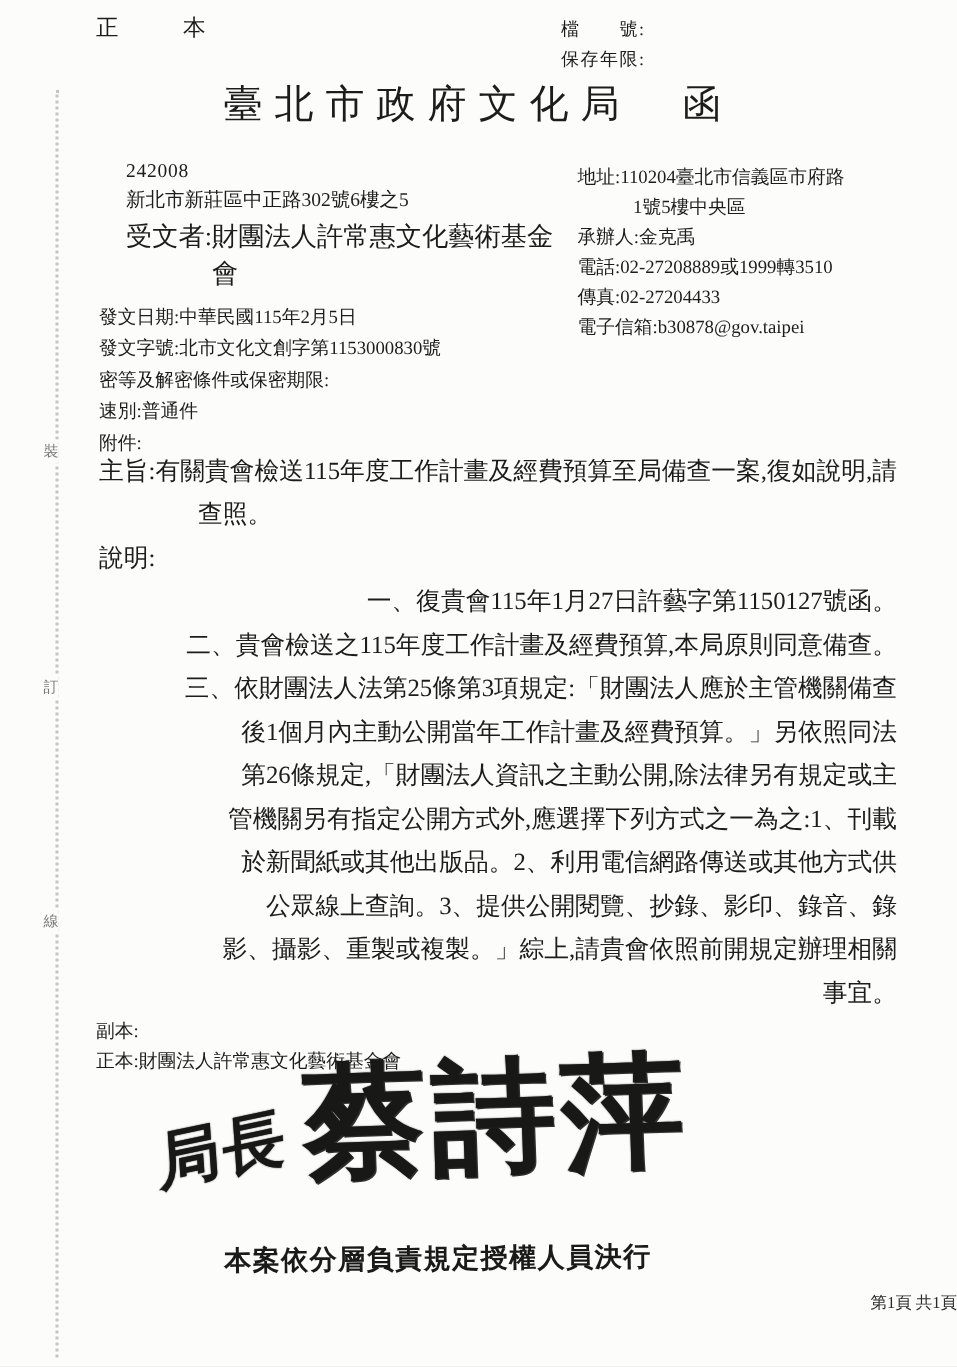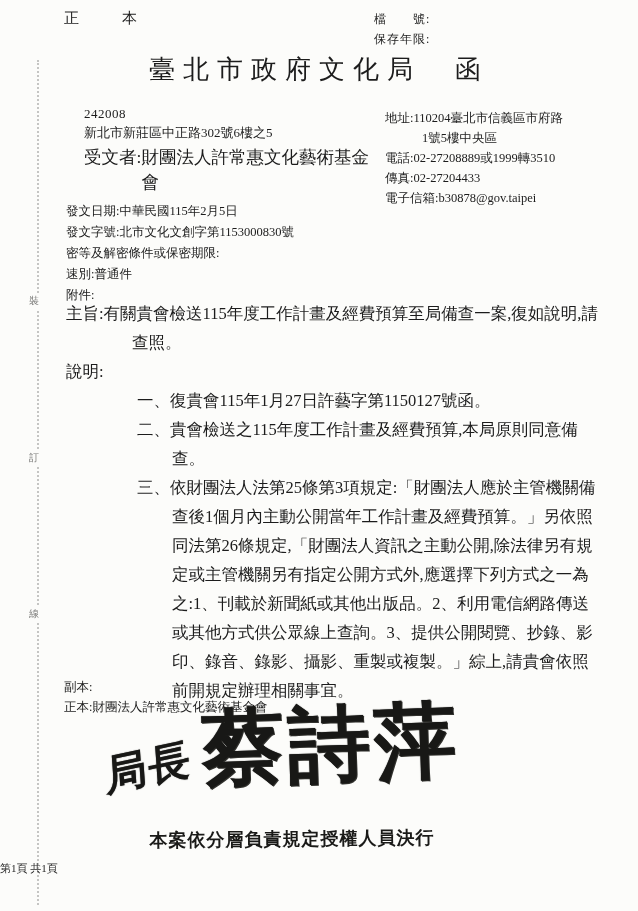--- a/index.html
+++ b/index.html
@@ -47,21 +47,21 @@
   .recipient-name { flex:1; }
 
   .contact { position:absolute; left:374px; top:108px; font-size:12.5px; line-height:20px;margin-left:11px; }
   .contact-indent { padding-left:37px; }
 
   .meta { position:absolute; left:66px; top:201px; font-size:12.5px; line-height:21px; }
 
   .body-block { position:absolute; left:66px; top:299px; width:532px; font-size:16.5px; line-height:29px; }
   .hang-subject { padding-left:66px; text-indent:-66px; }
   .section-label { margin-top:0; }
-  .item { margin-left:71px; padding-left:35px; text-indent:-35px; }
+  .item { margin-left:46px; padding-left:35px; text-indent:-35px;text-align:right; }
 
   .distribution { position:absolute; left:64px; top:677px; font-size:12.5px; line-height:20px; }
 
   .signature {
     position:absolute; left:104px; top:700px;
     display:flex; align-items:flex-start;
     transform:rotate(-2deg); color:#181816;
   }
   .sig-title {
     font-size:42px; font-weight:700; line-height:1;
@@ -72,21 +72,21 @@
   .sig-name {
     font-size:82px; font-weight:900; line-height:1.15; letter-spacing:4px;
     text-shadow:0 0 1px #2a2a28, 1px 1px 0 #33332f;
   }
   .sig-note {
     position:absolute; left:118px; top:827px; width:348px;
     text-align:center; font-size:18px; font-weight:700; letter-spacing:1px;
     transform:rotate(-0.6deg); color:#1a1a18;
   }
 
-  .footer { position:absolute; left:0; right:0; top:861px; text-align:left; font-size:11px; color:#2a2a2a; }
+  .footer { position:absolute; left:0; right:0; top:861px; text-align:right; font-size:11px; color:#2a2a2a;padding-left:33px; }
 </style>
 </head>
 <body>
 
 <div class="page">
 
   <div class="binding-line"></div>
   <div class="binding-mark mark-zhuang">裝</div>
   <div class="binding-mark mark-ding">訂</div>
   <div class="binding-mark mark-xian">線</div>
@@ -105,20 +105,21 @@
     <div class="recipient-addr">新北市新莊區中正路302號6樓之5</div>
     <div class="recipient-line">
       <span class="recipient-label">受文者:</span>
       <span class="recipient-name">財團法人許常惠文化藝術基金會</span>
     </div>
   </div>
 
   <div class="contact">
     <div>地址:110204臺北市信義區市府路</div>
     <div class="contact-indent">1號5樓中央區</div>
+    <div>承辦人:金克禹</div>
     <div>電話:02-27208889或1999轉3510</div>
     <div>傳真:02-27204433</div>
     <div>電子信箱:b30878@gov.taipei</div>
   </div>
 
   <div class="meta">
     <div>發文日期:中華民國115年2月5日</div>
     <div>發文字號:北市文化文創字第1153000830號</div>
     <div>密等及解密條件或保密期限:</div>
     <div>速別:普通件</div>

